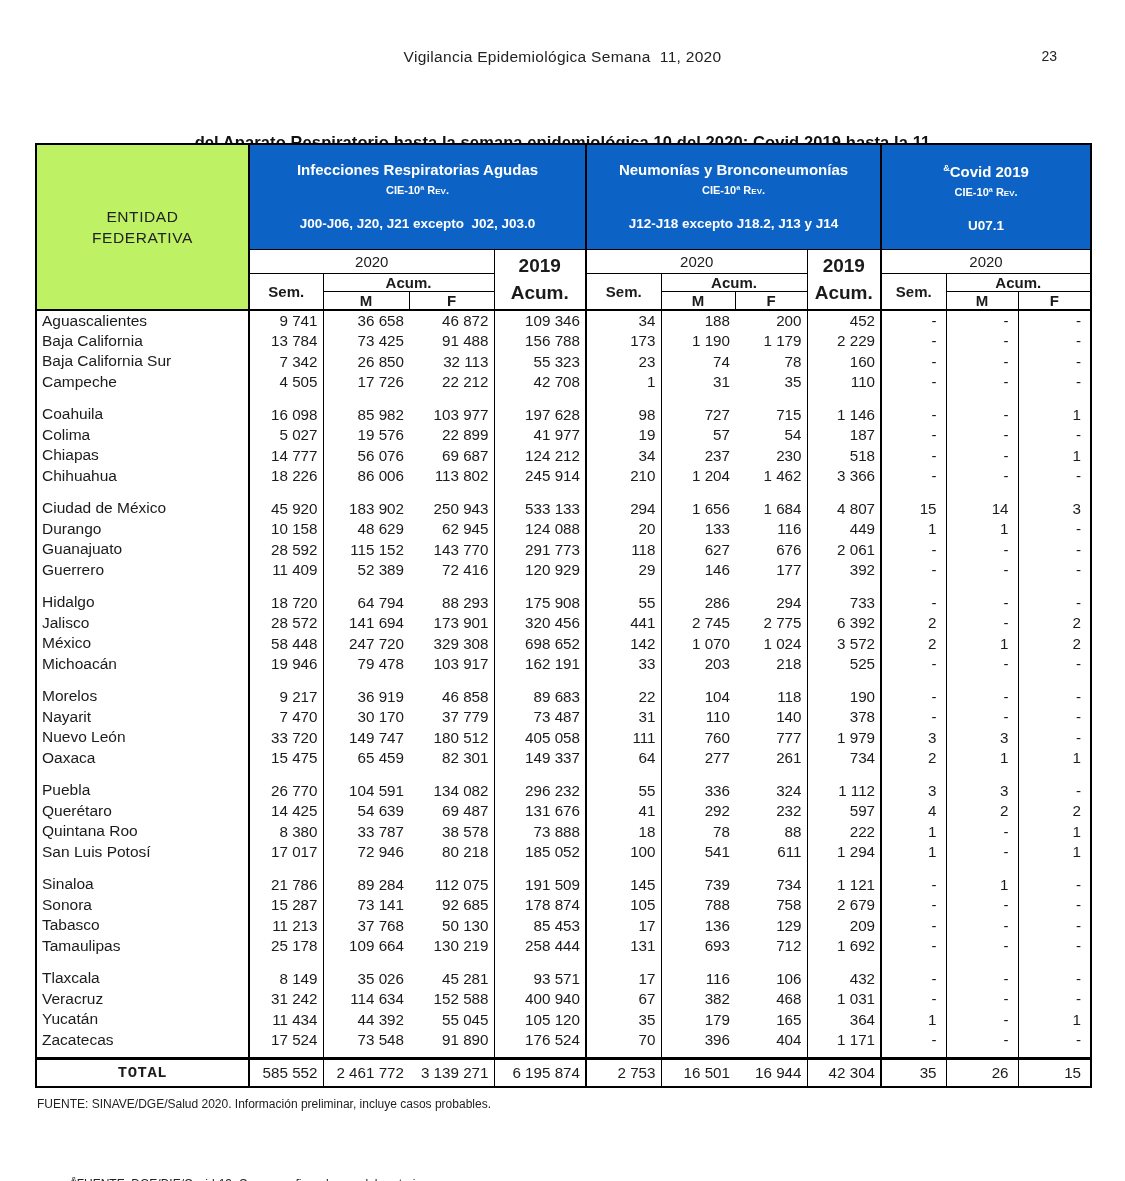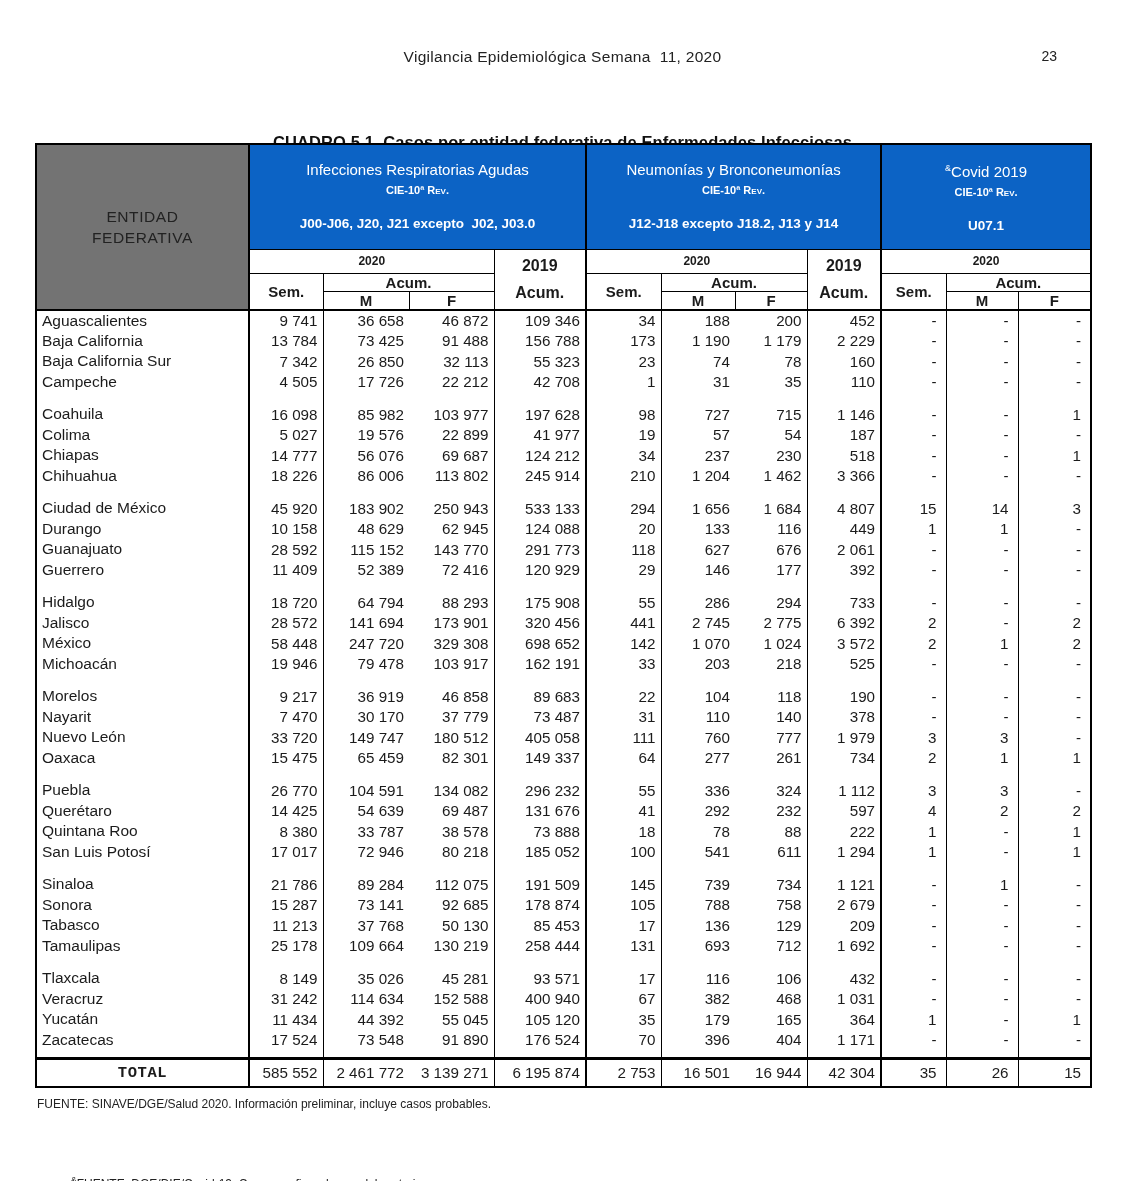--- a/index.html
+++ b/index.html
@@ -29,30 +29,30 @@
   th, td { padding:0; vertical-align:middle; }
   .bR1 { border-right:1px solid #000; }
   .bR2 { border-right:2px solid #000; }
   .hB  { border-bottom:1px solid #000; }
   .hBB { border-bottom:2px solid #000; }
   tr.secRow { height:105px; }
   tr.yrRow  { height:24px; }
   tr.semRow { height:18px; }
   tr.mfRow  { height:19px; }
   .entity-h {
-    background:#737373; font-weight:normal; font-size:15.5px;
+    background:#bef264; font-weight:normal; font-size:15.5px;
     letter-spacing:.6px; color:#222; line-height:21px;
   }
   .blue { background:#0C63C5; color:#fff; border-bottom:1px solid #000; }
-  .sec-title { font-size:15px; font-weight:normal; line-height:19px; margin-bottom:3px; white-space:pre-wrap; }
+  .sec-title { font-size:15px; font-weight:bold; line-height:19px; margin-bottom:3px; white-space:pre-wrap; }
   .sec-title sup { font-size:9px; }
   .sec-cie { font-size:11px; font-weight:bold; line-height:17px; font-variant:small-caps; }
   .sec-codes { font-size:13.5px; font-weight:bold; line-height:18px; white-space:pre-wrap;margin-top:16px; }
-  .yr { font-size:12px; font-weight:bold; }
-  .y19cell div { font-size:16px; font-weight:bold; line-height:19px; }
+  .yr { font-size:15px; font-weight:normal; }
+  .y19cell div { font-size:19px; font-weight:bold; line-height:19px; }
   .y19cell { padding:4px 0; }
   .y19cell .gap { height:8px; }
   .sem, .acum, .mf { font-size:15px; font-weight:bold; }
   td.entity {
     text-align:left; padding-left:5px; font-size:15.5px; color:#1b1b1b;
     white-space:nowrap; overflow:hidden;
   }
   td.num { text-align:right; padding-right:5px; font-size:15.2px; color:#1b1b1b; white-space:nowrap; }
   td.covid { padding-right:9px; }
   tr.datarow { height:20.5px; }
@@ -67,21 +67,20 @@
 </style>
 </head>
 <body>
 
 <div class="page">
 
   <div class="doc-header-title">Vigilancia Epidemiológica Semana  11, 2020</div>
   <div class="page-number">23</div>
 
   <div class="table-title">
-    <div>CUADRO 5.1  Casos por entidad federativa de Enfermedades Infecciosas</div>
     <div>del Aparato Respiratorio hasta la semana epidemiológica 10 del 2020; Covid 2019 hasta la 11</div>
   </div>
 
   <div class="tbl-wrap">
     <table>
       <colgroup>
         <col style="width:213px">
           <col style="width:74px">
           <col style="width:86px">
           <col style="width:85px">

